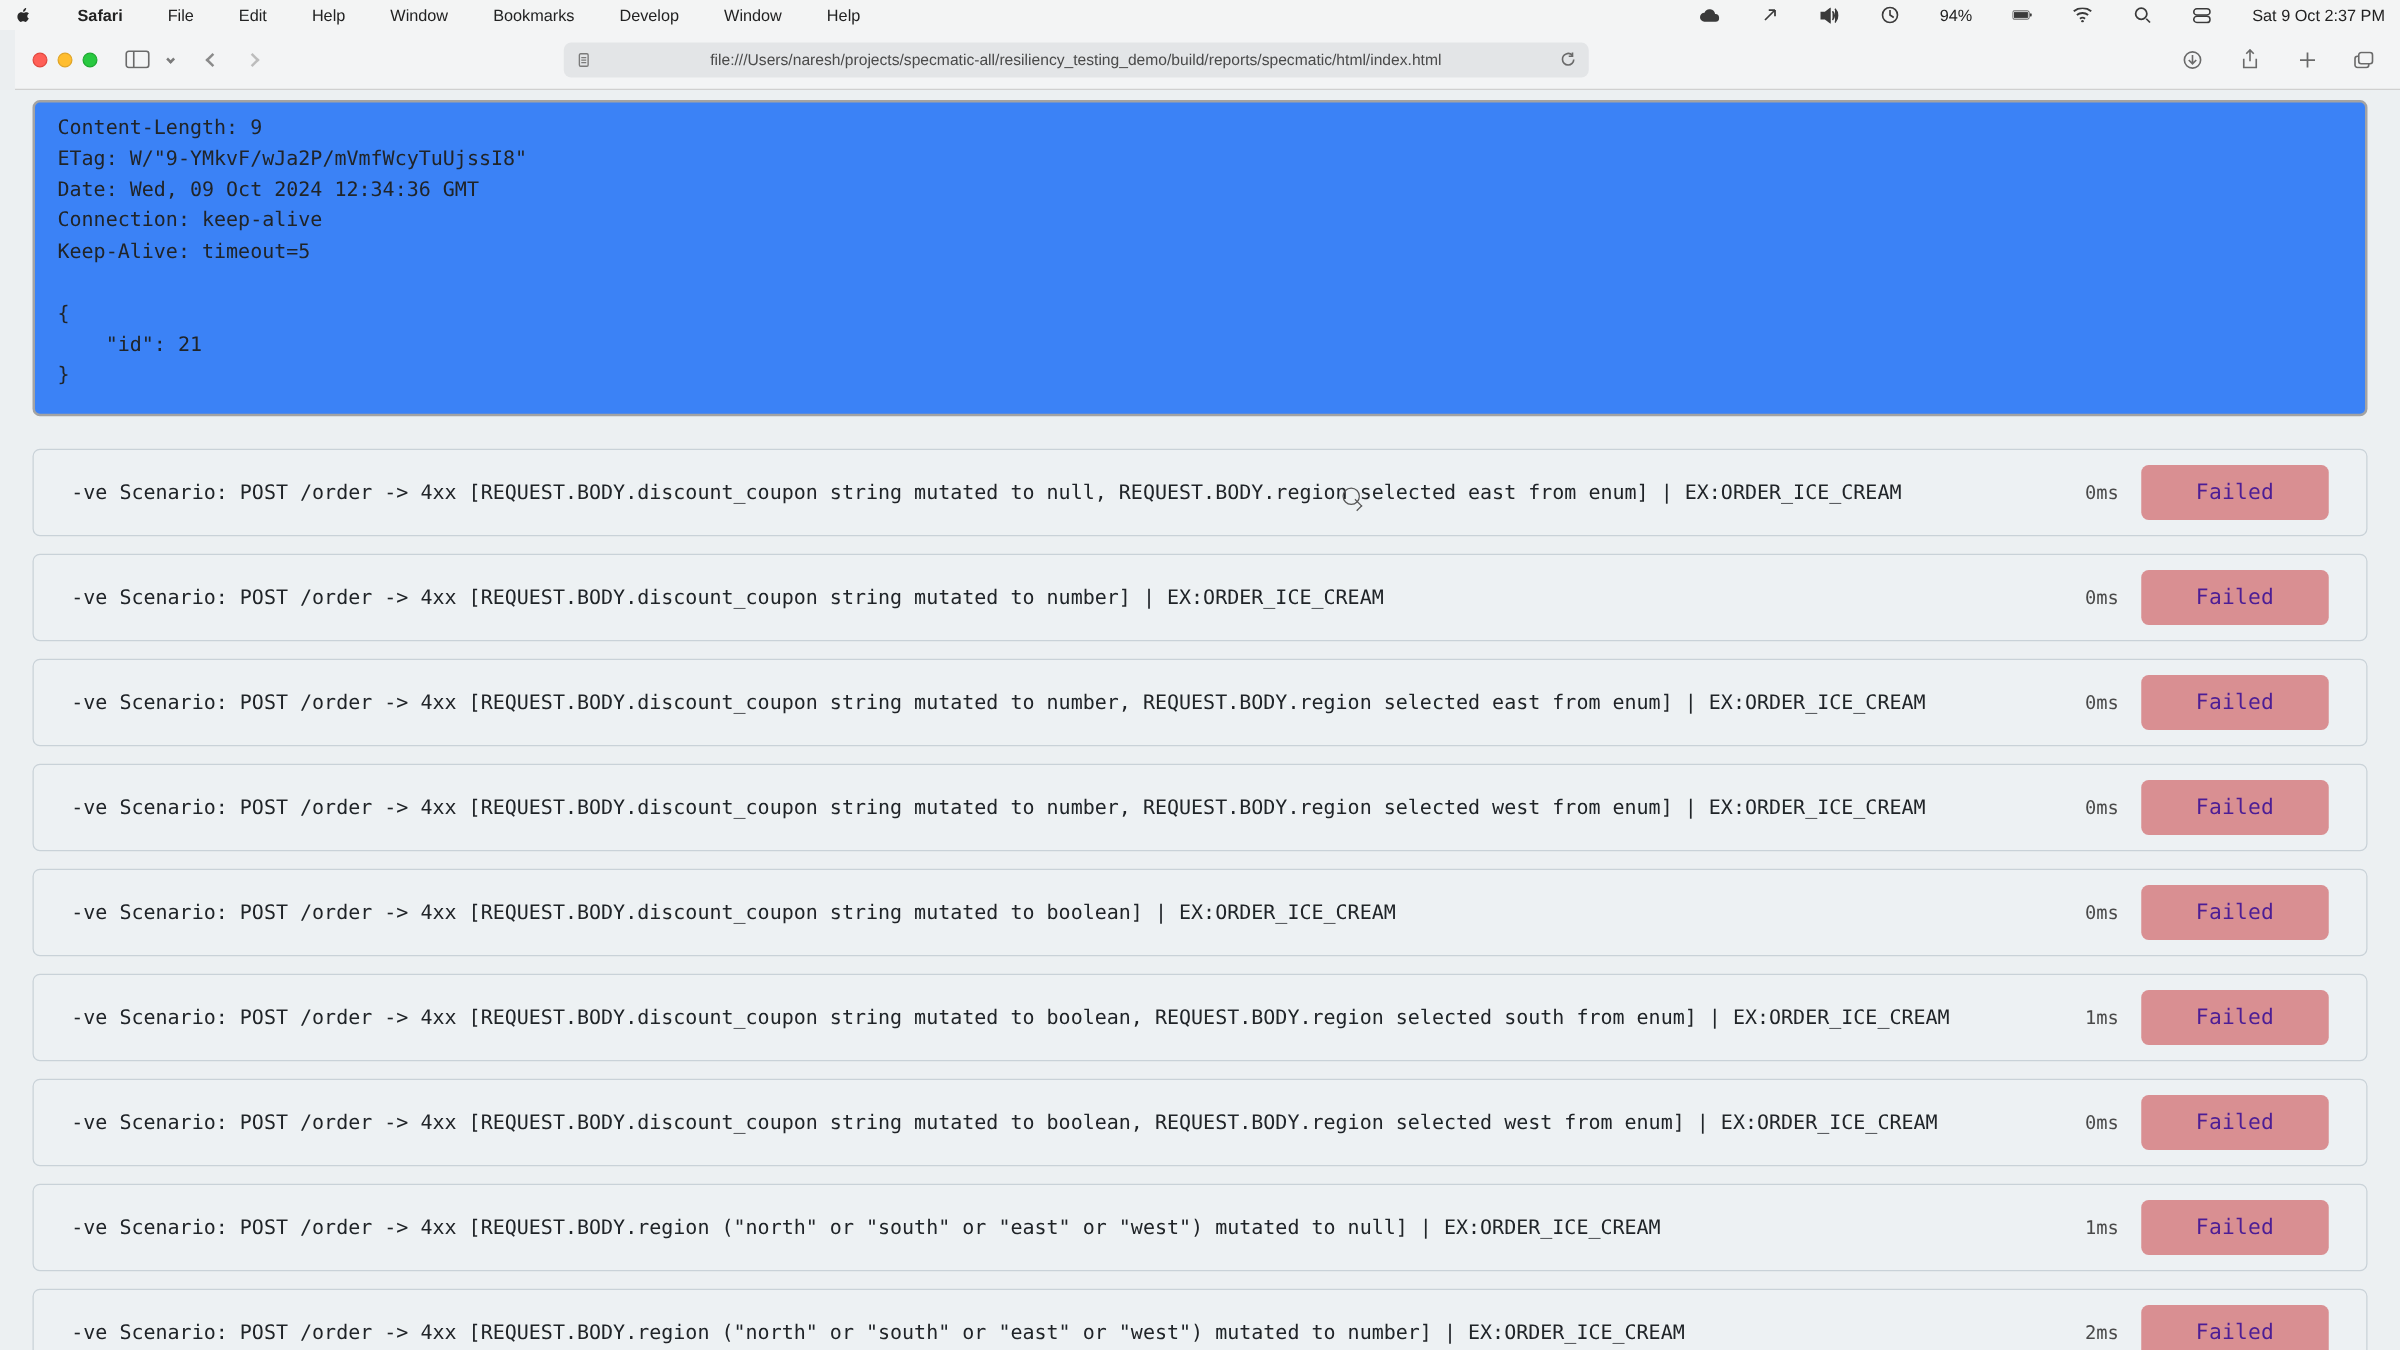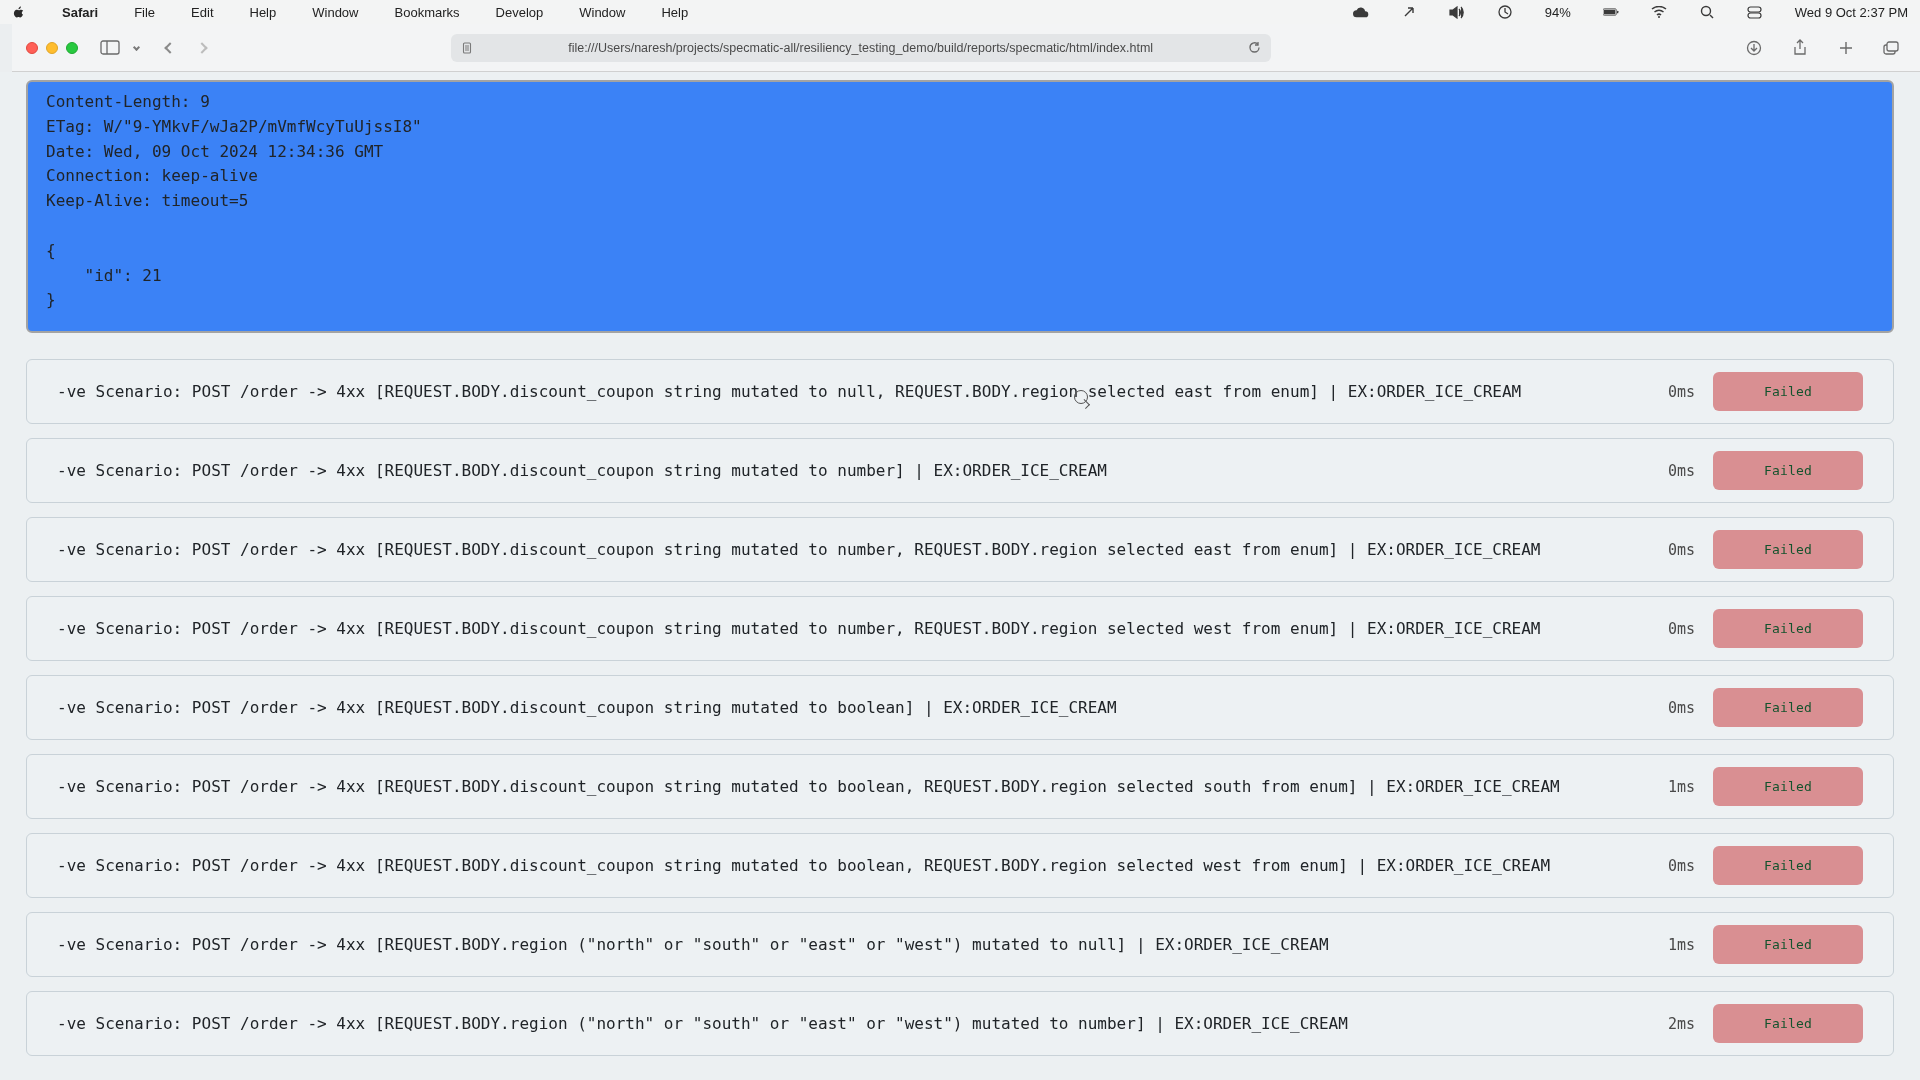--- a/index.html
+++ b/index.html
@@ -25,21 +25,21 @@
 .chev.down { transform:rotate(45deg); }
 .addr { flex:1; max-width:820px; margin:0 auto; height:28px; background:#e3e5e7; border-radius:6px; display:flex; align-items:center; justify-content:center; font-size:12.5px; color:#4a4a4a; position:relative; }
 .addr .lock { position:absolute; left:10px; color:#7a7a7a; }
 .addr .reload { position:absolute; right:10px; color:#7a7a7a; }
 .toolbar .right-icons { margin-left:auto; display:flex; gap:18px; align-items:center; color:#5a5a5a; }
 .content { position:absolute; top:72px; left:0; right:0; bottom:0; background:#ecf0f2; padding:8px 14px; overflow:hidden; font-family:ui-monospace,Menlo,Consolas,monospace; font-size:16px; color:#202428; }
 .codebox { background:#3b82f6; border:2px solid #a3a3a3; border-radius:6px; padding:8px 18px 18px 18px; margin:0 12px 26px 12px; white-space:pre; line-height:1.55; }
 .row { background:#edf1f3; border:1px solid #c9d2d8; border-radius:6px; margin:0 12px 14px 12px; padding:12px 30px; display:flex; align-items:center; gap:18px; }
 .row .desc { flex:1; white-space:pre-wrap; line-height:1.6; }
 .row .dur { color:#4a4a4a; font-size:15px; width:44px; text-align:right; }
-.badge { background:#d98f92; color:#14532d; font-weight:500; border-radius:6px; padding:12px 36px; font-size:13px; letter-spacing:.2px; text-align:center; min-width:150px; }
+.badge { background:#d98f92; color:#4c1d95; font-weight:500; border-radius:6px; padding:12px 36px; font-size:17px; letter-spacing:.2px; text-align:center; min-width:150px; }
 .cursor { position:absolute; width:14px; height:14px; border:1.5px solid #555; border-radius:50%; background:transparent; }
 .cursor::after { content:""; position:absolute; bottom:-5px; right:-1px; width:5px; height:7px; border-right:1.5px solid #555; border-bottom:1.5px solid #555; transform:rotate(-45deg); }
 svg { display:block; }
 </style>
 </head>
 <body>
 
 <div class="menubar">
   <div class="left">
     <span class="ico">
@@ -98,21 +98,21 @@
           <circle cx="6" cy="6" r="4.5" stroke="#3a3a3a" stroke-width="1.4" fill="none"></circle>
           <path d="M10 10l3 3" stroke="#3a3a3a" stroke-width="1.4"></path>
         </svg>
       </span>
     <span class="ico">
         <svg width="15" height="13" viewBox="0 0 15 13">
           <rect x="1" y="1" width="13" height="5" rx="2.5" stroke="#3a3a3a" stroke-width="1.2" fill="none"></rect>
           <rect x="1" y="7" width="13" height="5" rx="2.5" stroke="#3a3a3a" stroke-width="1.2" fill="none"></rect>
         </svg>
       </span>
-    <span>Wed 9 Oct  2:37 PM</span>
+    <span>Sat 9 Oct  2:37 PM</span>
   </div>
 </div>
 
 <div class="toolbar">
   <div class="traffic">
     <div class="dot red"></div>
     <div class="dot yel"></div>
     <div class="dot grn"></div>
   </div>
   <div class="tb-group">

